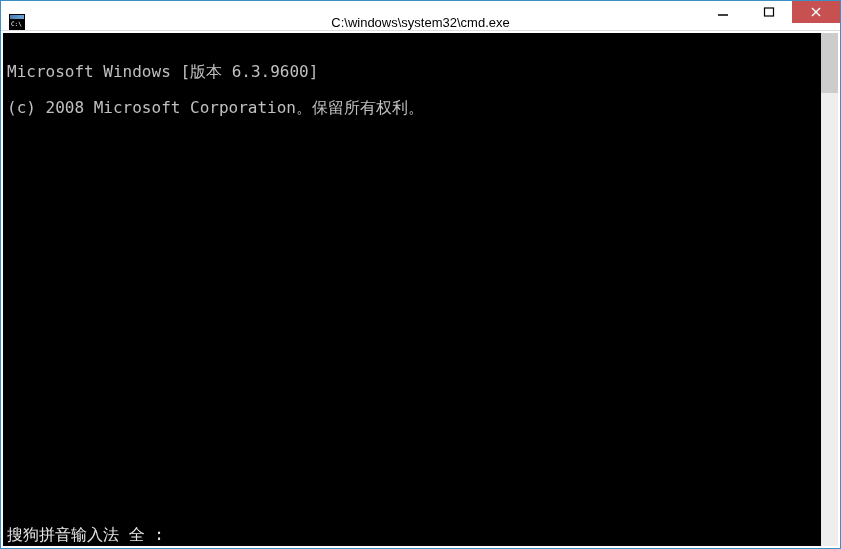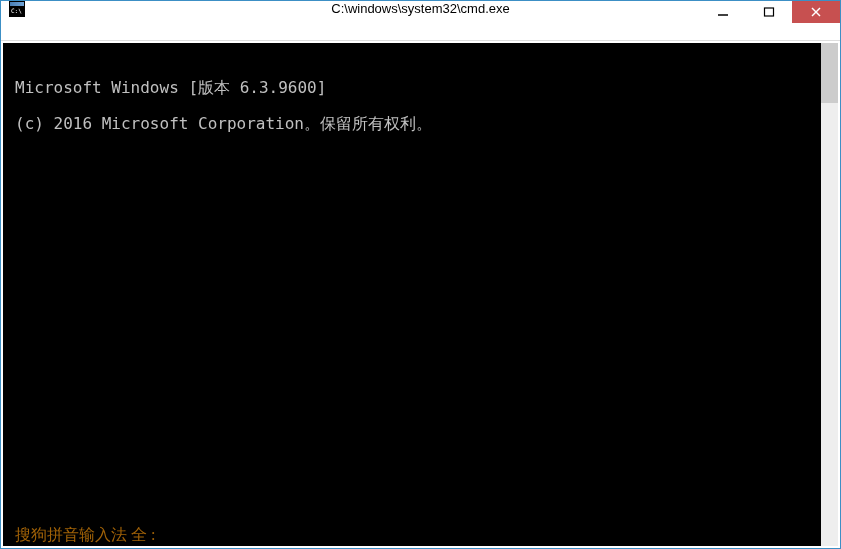--- a/index.html
+++ b/index.html
@@ -15,24 +15,24 @@
       background: #fff;
     }
     .window {
       width: 100%;
       height: 100%;
       display: flex;
       flex-direction: column;
       border: 1px solid #3c8fc5;
     }
     .titlebar {
-      height: 40px;
+      height: 30px;
       background: #fff;
       display: flex;
-      align-items: flex-start;
+      align-items: flex-end;
       position: relative;
       border-bottom: 1px solid #ddd;
     }
     .app-icon {
       width: 16px;
       height: 16px;
       margin-left: 8px;
       margin-right: 8px;
       background: #000;
       position: relative;
@@ -95,40 +95,38 @@
     }
     .terminal-area {
       flex: 1;
       background: #000;
       position: relative;
       display: flex;
       border: 2px solid #fff;
     }
     .terminal-content {
       flex: 1;
-      padding: 18px 4px;
+      padding: 12px 4px;
       font-family: "NSimSun", "SimSun", "Consolas", monospace;
       font-size: 16px;
       line-height: 18px;
       color: #c0c0c0;
       white-space: pre-wrap;
       word-break: break-all;
       overflow: hidden;
       position: relative;
-      margin-left: 8px;
     }
     .term-line {
       display: block;
     }
     .ime-line {
       position: absolute;
       bottom: 2px;
       left: 4px;
-      color: #a16207;
-      font-family: Liberation Serif, serif;
+      color: #e5e5e5;
     }
     .scrollbar {
       width: 17px;
       background: #eee;
       position: relative;
     }
     .scroll-thumb {
       position: absolute;
       top: 0;
       left: 0;
@@ -163,21 +161,21 @@
         <svg viewBox="0 0 12 12" width="12" height="12">
             <line x1="2" y1="2" x2="10" y2="10" stroke="#fff" stroke-width="1.5"></line>
             <line x1="10" y1="2" x2="2" y2="10" stroke="#fff" stroke-width="1.5"></line>
           </svg>
       </div>
     </div>
   </div>
   <div class="terminal-area">
     <div class="terminal-content">
 <span class="term-line">Microsoft Windows [版本 6.3.9600]</span>
-<span class="term-line">(c) 2016 Microsoft Corporation。保留所有权利。</span>
+<span class="term-line">(c) 2008 Microsoft Corporation。保留所有权利。</span>
 <span class="blank-line"></span>
 <span class="ime-line">搜狗拼音输入法 全 :</span>
     </div>
     <div class="scrollbar">
       <div class="scroll-thumb"></div>
     </div>
   </div>
 </div>
 
 </body></html>

